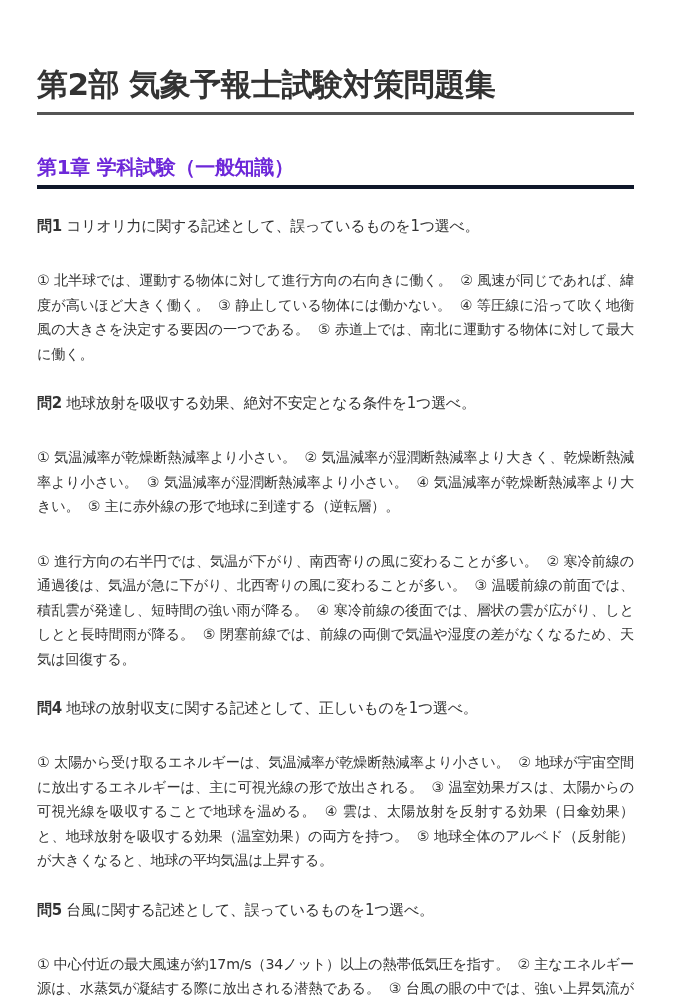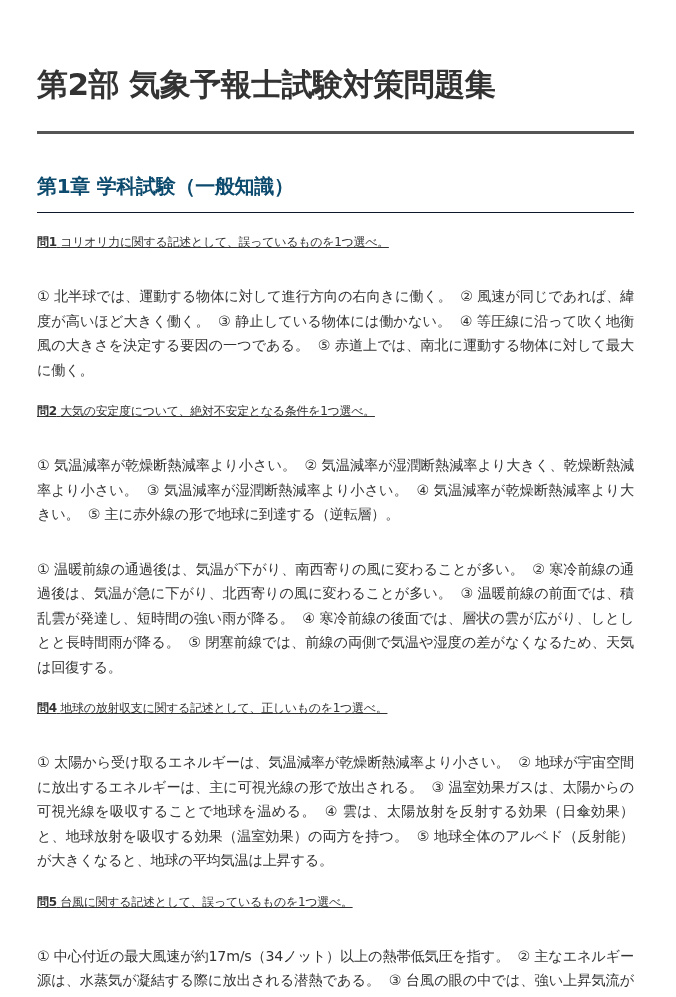--- a/index.html
+++ b/index.html
@@ -6,31 +6,31 @@
   body {
     width: 676px; height: 997px; overflow: hidden;
     font-family: "DejaVu Sans", "Liberation Sans", sans-serif;
     color: #333333;
   }
   .page { padding: 0 42px 0 37px; }
   h1 {
     margin: 0; padding-top: 64px;
     font-size: 31px; font-weight: bold; line-height: 40px;
     color: #333333; letter-spacing: -0.5px;
-    padding-bottom: 27px;
+    padding-bottom: 8px;
     border-bottom: 3px solid #555555;
   }
   h2 {
     margin: 0; margin-top: 38px;
     font-size: 20px; font-weight: bold; line-height: 28px;
-    color: #0c4a6e; letter-spacing: -0.3px;
-    padding-bottom: 12px;
-    border-bottom: 1px solid #0f172a;
+    color: #6d28d9; letter-spacing: -0.3px;
+    padding-bottom: 4px;
+    border-bottom: 4px solid #0f172a;
   }
-  .question { margin-top: 17px; font-size: 12px; line-height: 24px; letter-spacing: -0.3px; text-decoration: underline; }
+  .question { margin-top: 25px; font-size: 15px; line-height: 24px; letter-spacing: -0.3px; }
   .question .num { font-weight: bold; }
   .choices {
     margin-top: 30px; font-size: 14.2px; line-height: 24.5px;
     text-align: justify; letter-spacing: -0.25px;
   }
   .choices span.c { margin-right: 4px; }
 </style>
 </head>
 <body>
 
@@ -48,34 +48,34 @@
       <span class="c">② 風速が同じであれば、緯度が高いほど大きく働く。</span>
       <span class="c">③ 静止している物体には働かない。</span>
       <span class="c">④ 等圧線に沿って吹く地衡風の大きさを決定する要因の一つである。</span>
       <span class="c">⑤ 赤道上では、南北に運動する物体に対して最大に働く。</span>
     </div>
   </div>
 
   <div>
     <div class="question">
       <span class="num">問2</span>
-      <span>大気の安定度について、絶対不安定となる条件を1つ選べ。</span>
+      <span>地球放射を吸収する効果、絶対不安定となる条件を1つ選べ。</span>
     </div>
     <div class="choices">
       <span class="c">① 気温減率が乾燥断熱減率より小さい。</span>
       <span class="c">② 気温減率が湿潤断熱減率より大きく、乾燥断熱減率より小さい。</span>
       <span class="c">③ 気温減率が湿潤断熱減率より小さい。</span>
       <span class="c">④ 気温減率が乾燥断熱減率より大きい。</span>
       <span class="c">⑤ 主に赤外線の形で地球に到達する（逆転層）。</span>
     </div>
   </div>
 
   <div>
     <div class="choices">
-      <span class="c">① 温暖前線の通過後は、気温が下がり、南西寄りの風に変わることが多い。</span>
+      <span class="c">① 進行方向の右半円では、気温が下がり、南西寄りの風に変わることが多い。</span>
       <span class="c">② 寒冷前線の通過後は、気温が急に下がり、北西寄りの風に変わることが多い。</span>
       <span class="c">③ 温暖前線の前面では、積乱雲が発達し、短時間の強い雨が降る。</span>
       <span class="c">④ 寒冷前線の後面では、層状の雲が広がり、しとしとと長時間雨が降る。</span>
       <span class="c">⑤ 閉塞前線では、前線の両側で気温や湿度の差がなくなるため、天気は回復する。</span>
     </div>
   </div>
 
   <div>
     <div class="question">
       <span class="num">問4</span>

